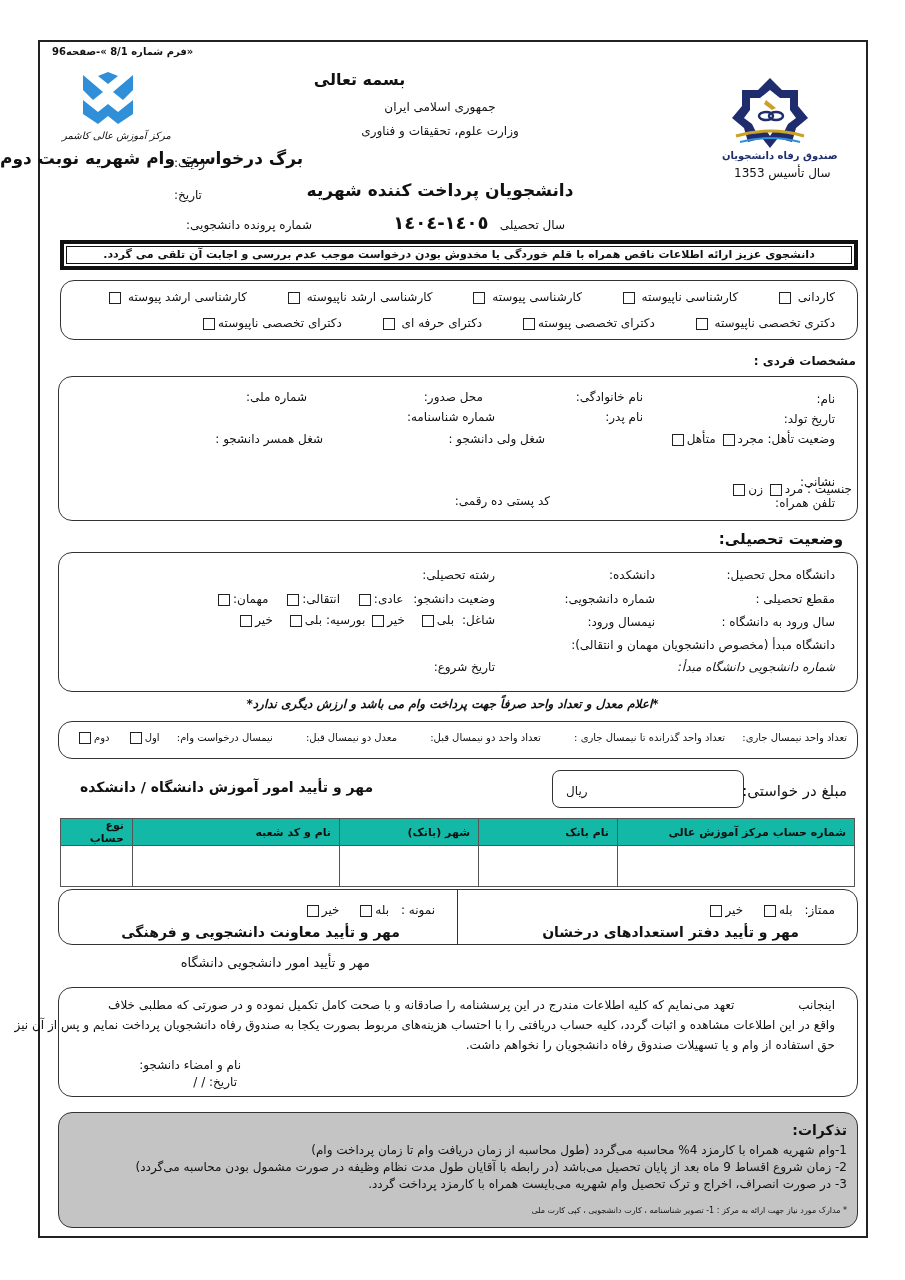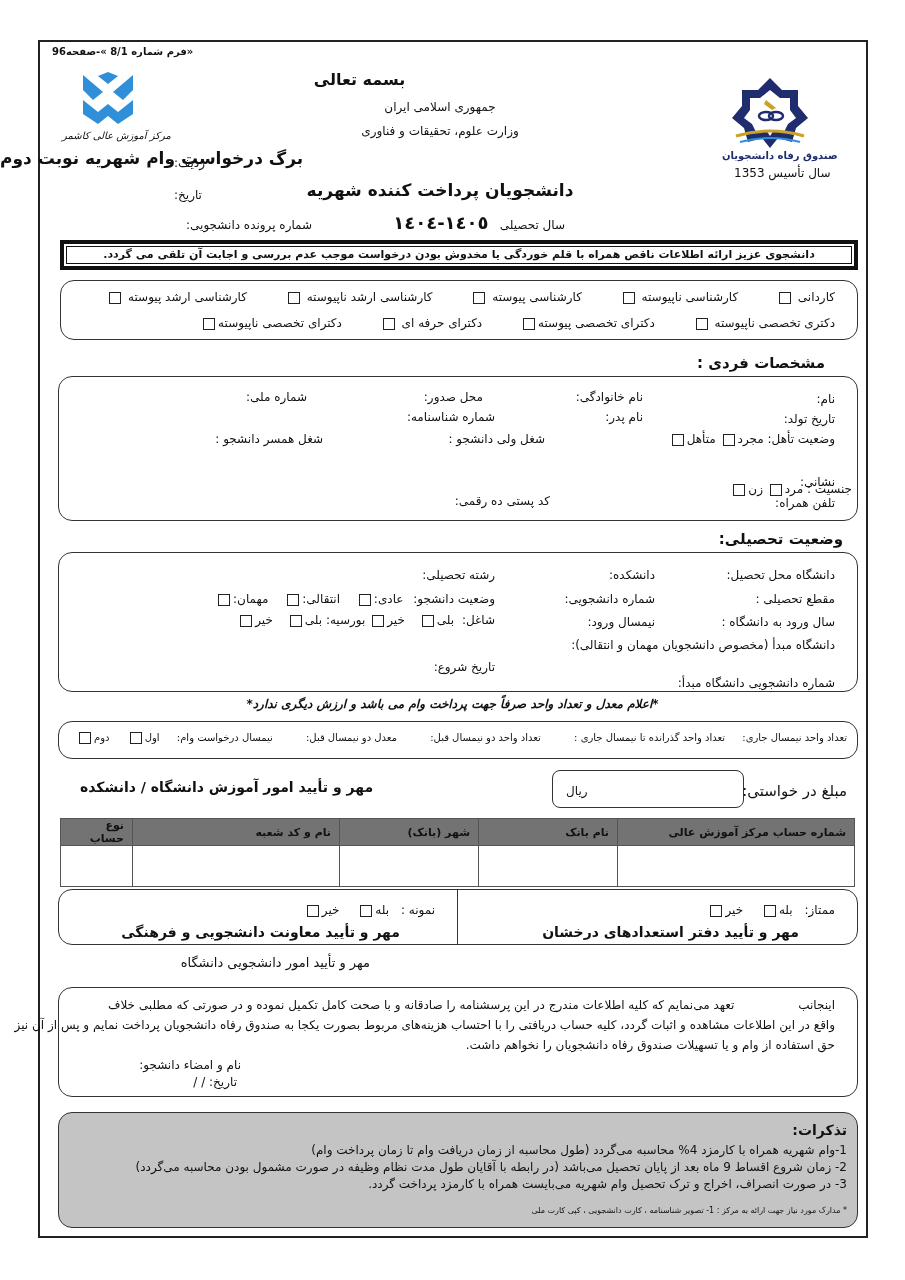--- a/index.html
+++ b/index.html
@@ -7,21 +7,21 @@
   .page { position: absolute; left: 38px; top: 40px; width: 830px; height: 1198px; border: 2px solid #222; box-sizing: border-box; }
   .abs { position: absolute; white-space: nowrap; }
   .cb { display: inline-block; width: 10px; height: 10px; border: 1px solid #222; vertical-align: middle; margin: 0 3px; background: #fff; }
   .fs12 { font-size: 12px; }
   .fs11 { font-size: 11px; }
   .fs10 { font-size: 10px; }
   .bold { font-weight: bold; }
   .rbox { position: absolute; border: 1.5px solid #333; border-radius: 14px; box-sizing: border-box; }
   .row { position: absolute; font-size: 12px; white-space: nowrap; }
   table.bank { position: absolute; left: 60px; top: 818px; width: 795px; border-collapse: collapse; font-size: 11px; }
-  table.bank th { background: #737373; border: 1px solid #555; height: 26px; font-weight: bold; text-align: right; padding: 0 8px; }
+  table.bank th { background: #14b8a6; border: 1px solid #555; height: 26px; font-weight: bold; text-align: right; padding: 0 8px; }
   table.bank td { border: 1px solid #555; height: 38px; }
 </style>
 </head>
 <body>
 
 <div class="page"></div>
 
 <div class="abs fs10 bold" style="left:52px; top:46px; direction:rtl;">«فرم شماره 8/1 »-صفحه96</div>
 
 <div class="abs" style="left:78px; top:70px; width:60px; height:60px;">
@@ -72,21 +72,21 @@
   <span style="margin-right:34px"><span>کارشناسی ارشد ناپیوسته</span> <span class="cb"></span></span>
   <span style="margin-right:34px"><span>کارشناسی ارشد پیوسته</span> <span class="cb"></span></span>
 </div>
 <div class="row" style="right:70px; top:316px; direction:rtl;">
   <span><span>دکتری تخصصی ناپیوسته</span> <span class="cb"></span></span>
   <span style="margin-right:34px"><span>دکترای تخصصی پیوسته</span><span class="cb"></span></span>
   <span style="margin-right:34px"><span>دکترای حرفه ای</span> <span class="cb"></span></span>
   <span style="margin-right:34px"><span>دکترای تخصصی ناپیوسته</span><span class="cb"></span></span>
 </div>
 
-<div class="abs bold" style="right:80px; top:354px; font-size:15px; direction:rtl;">مشخصات فردی :</div>
+<div class="abs bold" style="right:49px; top:354px; font-size:12px; direction:rtl;">مشخصات فردی :</div>
 <div class="rbox" style="left:58px; top:376px; width:800px; height:145px;"></div>
 <div class="row" style="right:70px; top:392px;">نام:</div>
 <div class="row" style="right:262px; top:390px;">نام خانوادگی:</div>
 <div class="row" style="right:422px; top:390px;">محل صدور:</div>
 <div class="row" style="right:598px; top:390px;">شماره ملی:</div>
 <div class="row" style="right:70px; top:412px;">تاریخ تولد:</div>
 <div class="row" style="right:262px; top:410px;">نام پدر:</div>
 <div class="row" style="right:410px; top:410px;">شماره شناسنامه:</div>
 <div class="row" style="right:70px; top:432px; direction:rtl;">
   <span>وضعیت تأهل:</span>
@@ -121,21 +121,21 @@
 <div class="row" style="right:250px; top:615px;">نیمسال ورود:</div>
 <div class="row" style="right:410px; top:613px; direction:rtl;">
   <span>شاغل:</span>
   <span style="margin-right:4px">بلی</span><span class="cb"></span>
   <span style="margin-right:10px">خیر</span><span class="cb"></span>
   <span>بورسیه:</span>
   <span>بلی</span><span class="cb"></span>
   <span style="margin-right:10px">خیر</span><span class="cb"></span>
 </div>
 <div class="row" style="right:70px; top:638px;">دانشگاه مبدأ (مخصوص دانشجویان مهمان و انتقالی):</div>
-<div class="row" style="right:70px; top:676px;">شماره دانشجویی دانشگاه مبدأ:</div>
+<div class="row" style="right:70px; top:660px;font-style:italic;">شماره دانشجویی دانشگاه مبدأ:</div>
 <div class="row" style="right:410px; top:660px;">تاریخ شروع:</div>
 
 <div class="abs fs12 bold" style="left:0; width:905px; top:697px; text-align:center; font-style:italic;">*اعلام معدل و تعداد واحد صرفاً جهت پرداخت وام می باشد و ارزش دیگری ندارد*</div>
 
 <div class="rbox" style="left:58px; top:721px; width:800px; height:38px;"></div>
 <div class="row fs10" style="right:58px; top:732px; direction:rtl; font-size:10px;">
   <span>تعداد واحد نیمسال جاری:</span>
   <span style="margin-right:14px">تعداد واحد گذرانده تا نیمسال جاری :</span>
   <span style="margin-right:30px">تعداد واحد دو نیمسال قبل:</span>
   <span style="margin-right:30px">معدل دو نیمسال قبل:</span>

